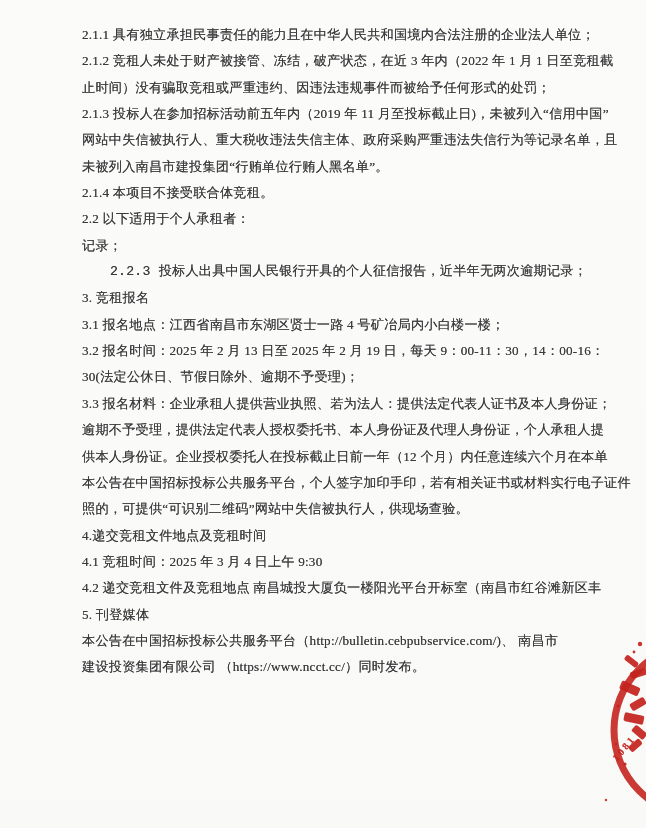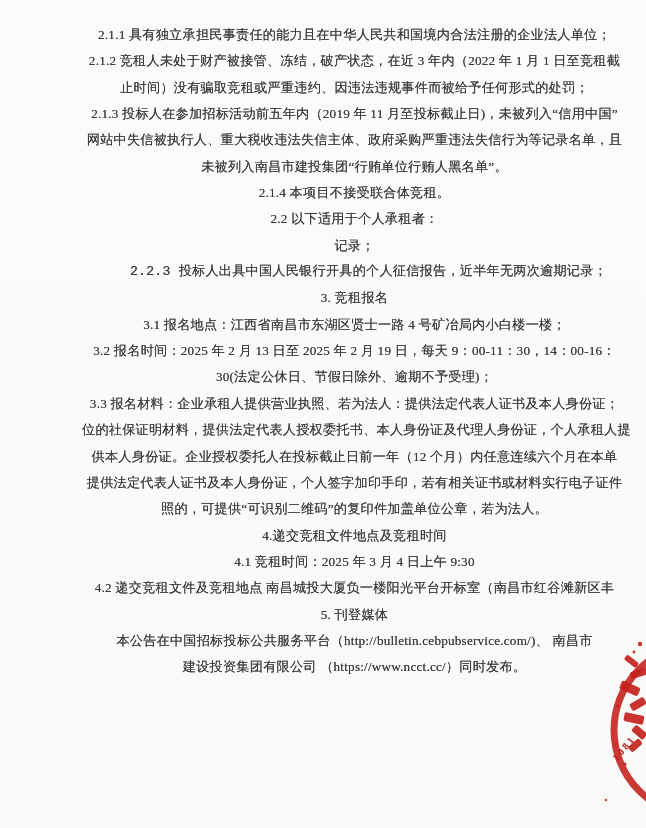--- a/index.html
+++ b/index.html
@@ -4,21 +4,20 @@
 <style>
   html,body{margin:0;padding:0;}
   body{
     width:646px;height:828px;overflow:hidden;
     background:#ffffff;
     font-family:"Liberation Serif","DejaVu Serif",serif;
   }
   .page{
     position:relative;width:646px;height:828px;overflow:hidden;
     background:linear-gradient(180deg,#fbfbf9 0%,#fafaf8 55%,#f9f9f7 100%);
-    text-align:center;
   }
   .doc{
     position:absolute;left:82px;top:22px;width:545px;
     color:#3a3a3c;font-size:13.2px;letter-spacing:.2px;
     text-shadow:0 0 .5px rgba(58,58,60,.75);
   }
   .line{
     height:26.35px;line-height:26.35px;white-space:nowrap;
   }
   .line.indent-1{padding-left:28px;font-family:Liberation Mono, monospace;}
@@ -49,24 +48,24 @@
       <div class="line">未被列入南昌市建投集团“行贿单位行贿人黑名单”。</div>
       <div class="line">2.1.4 本项目不接受联合体竞租。</div>
       <div class="line">2.2 以下适用于个人承租者：</div>
       <div class="line">记录；</div>
       <div class="line indent-1">2.2.3 投标人出具中国人民银行开具的个人征信报告，近半年无两次逾期记录；</div>
       <div class="line">3. 竞租报名</div>
       <div class="line">3.1 报名地点：江西省南昌市东湖区贤士一路 4 号矿冶局内小白楼一楼；</div>
       <div class="line">3.2 报名时间：2025 年 2 月 13 日至 2025 年 2 月 19 日，每天 9：00-11：30，14：00-16：</div>
       <div class="line">30(法定公休日、节假日除外、逾期不予受理)；</div>
       <div class="line">3.3 报名材料：企业承租人提供营业执照、若为法人：提供法定代表人证书及本人身份证；</div>
-      <div class="line">位的社保证明材料，提供法定代表人授权委托书、本人身份证及代理人身份证，个人承租人提</div>
+      <div class="line">逾期不予受理，提供法定代表人授权委托书、本人身份证及代理人身份证，个人承租人提</div>
       <div class="line">供本人身份证。企业授权委托人在投标截止日前一年（12 个月）内任意连续六个月在本单</div>
-      <div class="line">提供法定代表人证书及本人身份证，个人签字加印手印，若有相关证书或材料实行电子证件</div>
-      <div class="line">照的，可提供“可识别二维码”的复印件加盖单位公章，若为法人。</div>
+      <div class="line">本公告在中国招标投标公共服务平台，个人签字加印手印，若有相关证书或材料实行电子证件</div>
+      <div class="line">照的，可提供“可识别二维码”网站中失信被执行人，供现场查验。</div>
       <div class="line">4.递交竞租文件地点及竞租时间</div>
       <div class="line">4.1 竞租时间：2025 年 3 月 4 日上午 9:30</div>
       <div class="line">4.2 递交竞租文件及竞租地点 南昌城投大厦负一楼阳光平台开标室（南昌市红谷滩新区丰</div>
       <div class="line">5.  刊登媒体</div>
       <div class="line">本公告在中国招标投标公共服务平台（http://bulletin.cebpubservice.com/)、 南昌市</div>
       <div class="line">建设投资集团有限公司 （https://www.ncct.cc/）同时发布。</div>
     </div>
 
   <div class="stamp">
     <svg viewBox="0 0 52 206" xmlns="http://www.w3.org/2000/svg">

